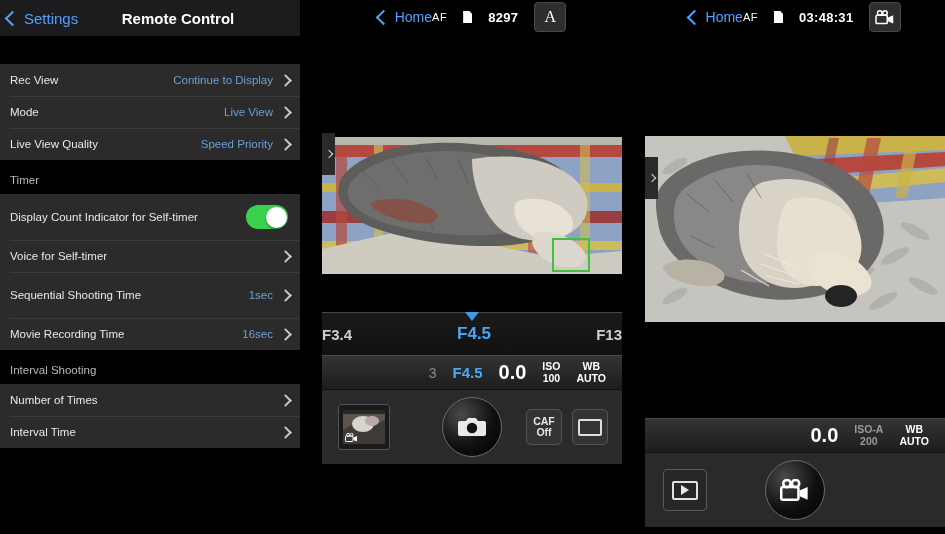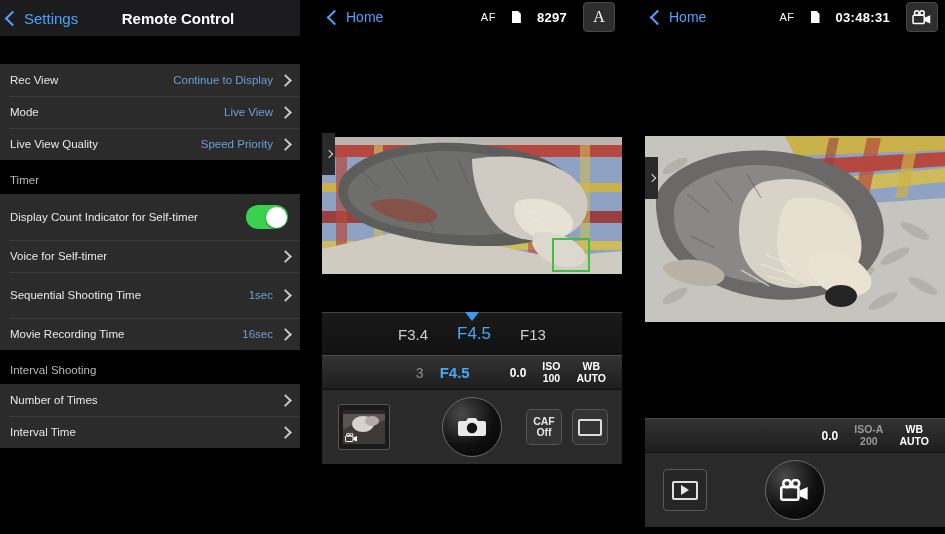--- a/index.html
+++ b/index.html
@@ -24,46 +24,46 @@
   .row + .row:before{content:"";position:absolute;left:10px;right:0;top:0;height:1px;background:#3b3b3b;}
   .row-label{color:#e8e8e8;font-size:11.5px;flex:1;line-height:1.25;}
   .row-value{color:#6f9fd8;font-size:11.5px;margin-right:8px;white-space:nowrap;}
   .chev-right{width:7px;height:7px;border-top:2px solid #c8c8c8;border-right:2px solid #c8c8c8;transform:rotate(45deg);flex:0 0 auto;}
   .sec-head{background:#000;color:#b8b8b8;font-size:11.5px;padding:14px 10px 8px 10px;}
   .toggle{width:42px;height:24px;border-radius:12px;background:#3ad14f;position:relative;flex:0 0 auto;margin-right:2px;cursor:pointer;}
   .toggle .knob{position:absolute;top:1.5px;right:1.5px;width:21px;height:21px;border-radius:50%;background:#fff;box-shadow:0 1px 2px rgba(0,0,0,.45);}
   .row-tall{min-height:46px;}
 
   
-  .cam-nav{height:34px;background:#000;display:flex;align-items:center;justify-content:space-between;padding:0 7px;box-sizing:border-box;}
+  .cam-nav{height:34px;background:#000;display:flex;align-items:center;justify-content:center;padding:0 7px;box-sizing:border-box;}
   .cam-back{display:flex;align-items:center;color:#4da2ff;font-size:14px;cursor:pointer;}
   .cam-right{display:flex;align-items:center;gap:16px;}
   .af-txt{color:#fff;font-size:11px;letter-spacing:.5px;}
   .file-ico{width:9px;height:12px;background:#fff;position:relative;clip-path:polygon(0 0,70% 0,100% 26%,100% 100%,0 100%);}
   .count-txt{color:#fff;font-size:13px;font-weight:bold;letter-spacing:.3px;}
   .mode-btn{width:30px;height:28px;border-radius:4px;background:#2e2e2e;border:1px solid #4a4a4a;display:flex;align-items:center;justify-content:center;cursor:pointer;}
   .mode-btn .a-letter{color:#fff;font-size:16px;font-family:"Liberation Serif",serif;}
 
   .viewport{position:relative;background:#000;}
   .side-tab{position:absolute;left:0;top:50%;transform:translateY(-50%);width:13px;height:42px;background:#2a2a2a;display:flex;align-items:center;justify-content:center;cursor:pointer;z-index:4;}
   .side-tab i{width:5px;height:5px;border-top:1.6px solid #ddd;border-right:1.6px solid #ddd;transform:rotate(45deg);display:block;}
   .afbox{position:absolute;border:2px solid #3ec23e;width:34px;height:30px;}
 
   
   .photo{position:absolute;inset:0;overflow:hidden;}
 
   
-  .ap-strip{height:42px;background:linear-gradient(#1a1a1a,#111);border-top:1px solid #444;position:relative;display:flex;align-items:center;justify-content:center;gap:29px;}
+  .ap-strip{height:42px;background:linear-gradient(#1a1a1a,#111);border-top:1px solid #444;position:relative;display:flex;align-items:center;justify-content:space-between;gap:8px;font-weight:bold;}
   .ap-val{font-size:15px;color:#cfcfcf;font-family:"Liberation Sans",sans-serif;}
   .ap-val.sel{color:#49a8f5;font-size:17px;}
   .ap-caret{position:absolute;top:-1px;left:50%;transform:translateX(-50%);width:0;height:0;border-left:7px solid transparent;border-right:7px solid transparent;border-top:9px solid #3d9ae8;}
   .status-bar{height:34px;background:linear-gradient(#333,#1d1d1d);border-top:1px solid #4a4a4a;display:flex;align-items:center;justify-content:flex-end;gap:16px;padding-right:16px;box-sizing:border-box;}
   .st-num{color:#8d8d8d;font-size:14px;}
   .st-f{color:#49a8f5;font-size:15px;font-weight:bold;}
-  .st-ev{color:#fff;font-size:12px;font-weight:bold;margin-left:24px;}
+  .st-ev{color:#fff;font-size:20px;font-weight:bold;}
   .st-stack{display:flex;flex-direction:column;align-items:center;line-height:1.05;}
   .st-stack .t{font-size:10.5px;font-weight:bold;}
   .st-iso .t{color:#fff;}
   .st-iso-a .t{color:#9a9a9a;}
   .st-wb .t{color:#fff;}
 
   .toolbar{height:74px;background:#2a2a2a;border-top:1px solid #111;display:flex;align-items:center;position:relative;}
   .thumb{width:50px;height:44px;margin-left:16px;background:#1a1a1a;border:1px solid #555;border-radius:3px;display:flex;align-items:center;justify-content:center;position:relative;cursor:pointer;overflow:hidden;}
   .thumb-inner{width:42px;height:34px;position:relative;overflow:hidden;}
   .thumb-ico{position:absolute;left:2px;bottom:1px;width:13px;height:10px;}

